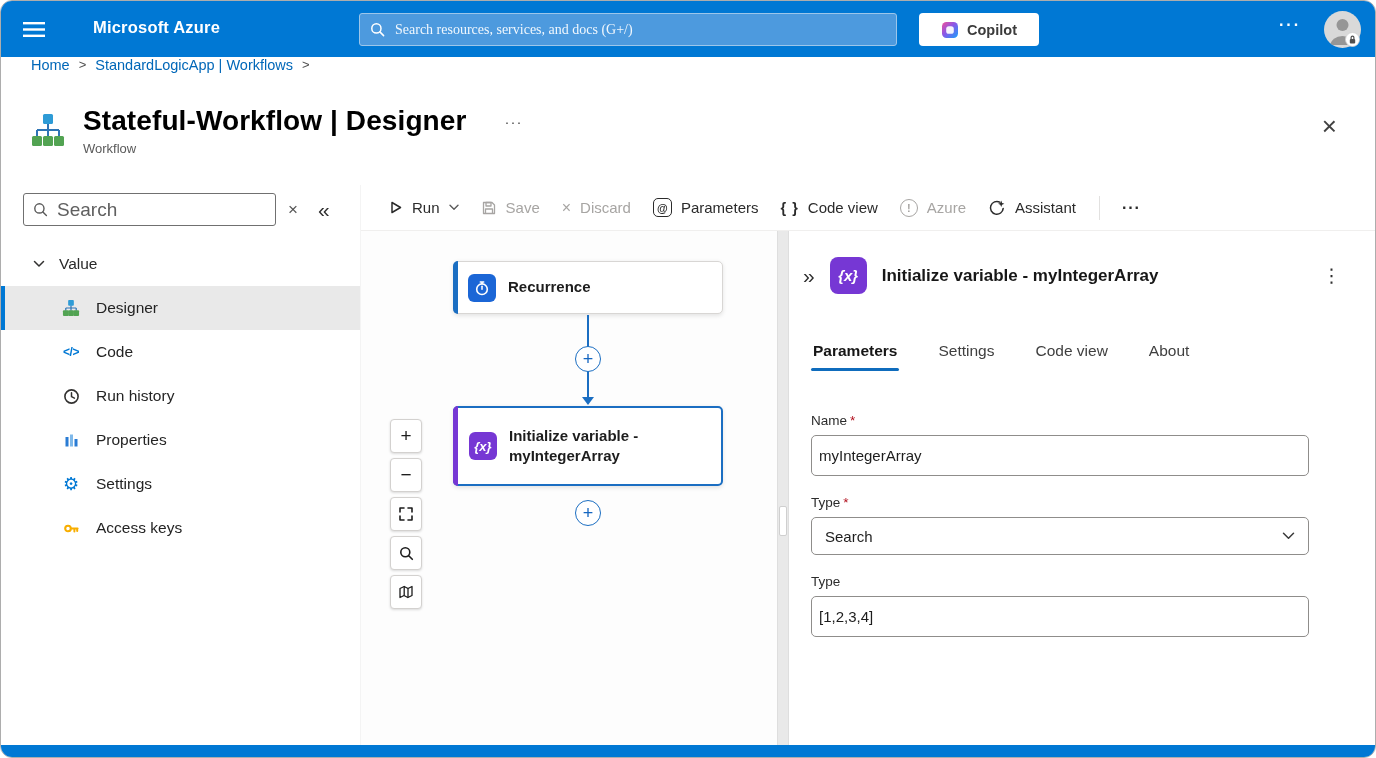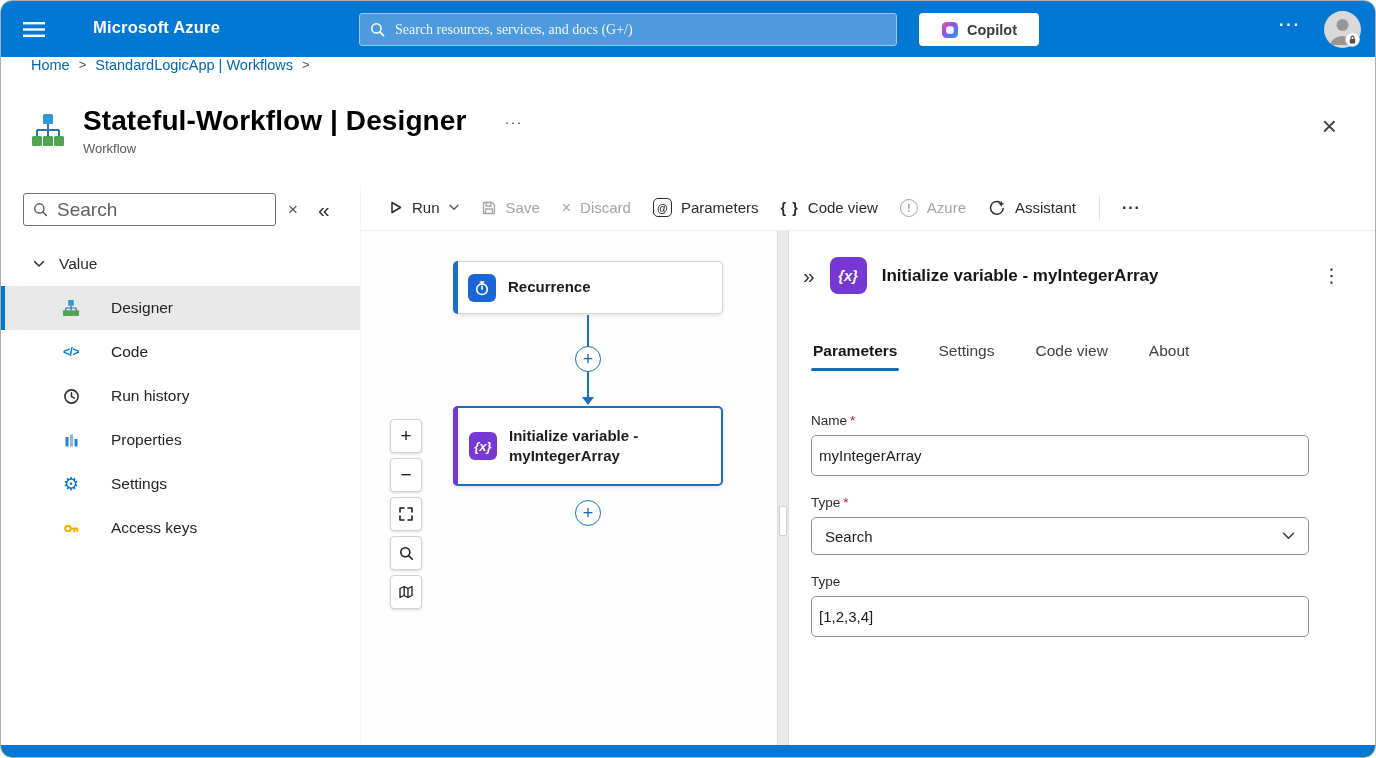--- a/index.html
+++ b/index.html
@@ -45,21 +45,21 @@
   
   .sidebar{flex:0 0 360px;display:flex;flex-direction:column;padding-top:4px;border-right:1px solid #f4f4f4;}
   .sidebar-search-row{display:flex;align-items:center;padding:4px 10px 8px 22px;}
   .s-box{width:253px;height:33px;border:1px solid #707070;border-radius:3px;display:flex;align-items:center;padding:0 9px;gap:7px;background:#fff;}
   .s-box input{flex:1;border:none;outline:none;font-size:19px;color:#2f2f2f;min-width:0;}
   .s-box input::placeholder{color:#5f5f5f;}
   .s-clear{margin-left:12px;color:#555;font-size:17px;line-height:1;}
   .s-collapse{margin-left:20px;color:#2f2f2f;font-size:21px;line-height:1;}
   .nav-sections{margin-top:8px;}
   .section-header{height:44px;width:100%;display:flex;align-items:center;gap:14px;padding-left:32px;font-size:15.5px;color:#2a2a2a;}
-  .nav-item{height:44px;width:100%;display:flex;align-items:center;gap:30px;padding-left:60px;font-size:15.5px;color:#242424;position:relative;}
+  .nav-item{height:44px;width:100%;display:flex;align-items:center;gap:15px;padding-left:60px;font-size:15.5px;color:#242424;position:relative;}
   .nav-item.selected{background:#e9e9e9;}
   .nav-item.selected::before{content:"";position:absolute;left:0;top:0;bottom:0;width:4px;background:#0078d4;}
   .item-icon{width:20px;display:flex;align-items:center;justify-content:center;flex:0 0 20px;}
   .code-glyph{color:#0078d4;font-weight:700;font-size:12px;letter-spacing:-.5px;}
   .gear-glyph{color:#0078d4;font-size:18px;line-height:1;}
 
   
   .main{flex:1;display:flex;flex-direction:column;min-width:0;}
   .cmdbar{flex:0 0 46px;display:flex;align-items:center;padding:0 12px 0 16px;border-bottom:1px solid #f0efee;}
   .cmd{display:flex;align-items:center;gap:9px;padding:7px 11px;font-size:15px;color:#2b2b2b;border-radius:4px;}

